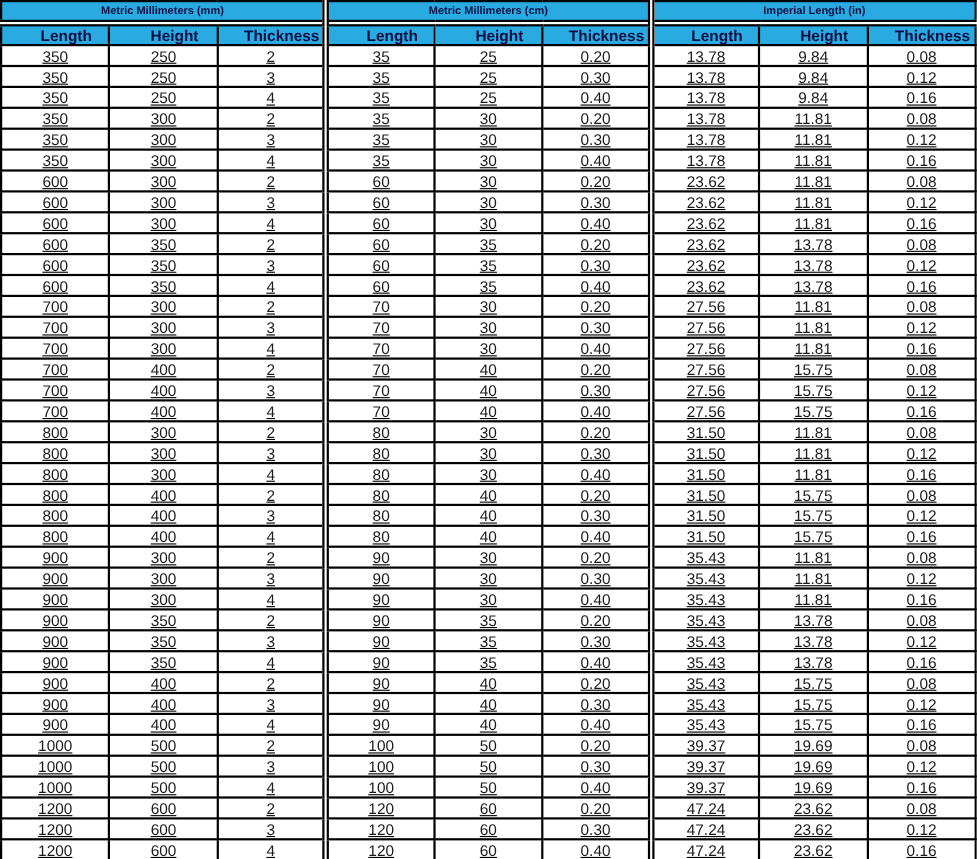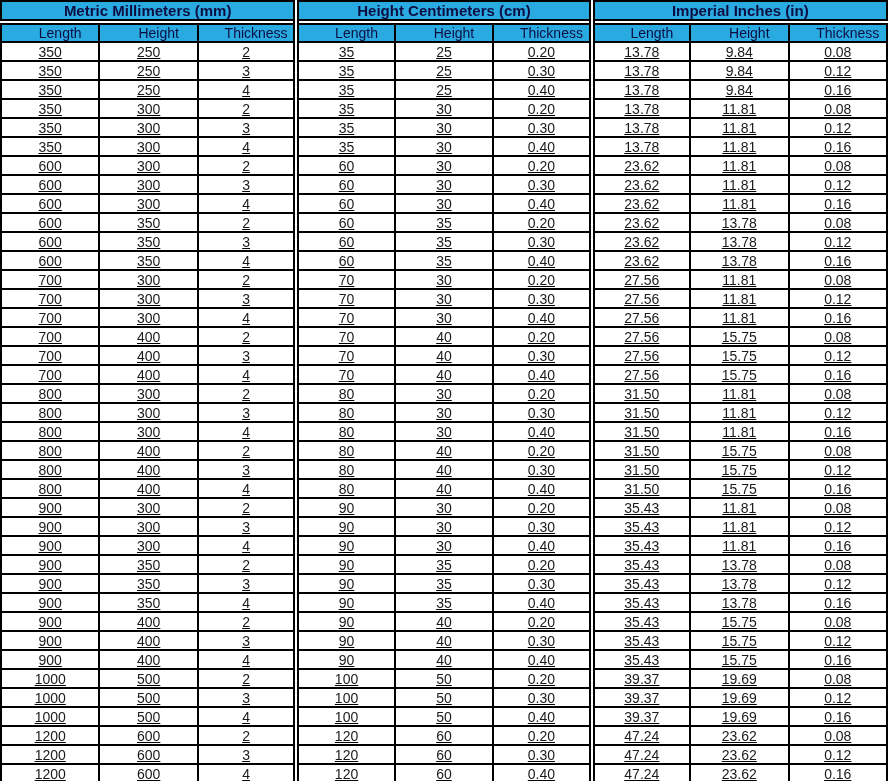--- a/index.html
+++ b/index.html
@@ -31,27 +31,27 @@
     vertical-align:middle;
     padding:0;
     overflow:hidden;
     white-space:nowrap;
   }
   tr.group-row{height:20px;}
   tr.group-row th{
     background:var(--header-bg);
     color:var(--header-text);
     font-weight:bold;
-    font-size:15px;
+    font-size:10px;
   }
   tr.sub-row{height:20px;}
   tr.sub-row th{
     background:var(--header-bg);
     color:var(--header-text);
-    font-weight:normal;
+    font-weight:bold;
     font-size:14px;
     border-top:6px double var(--border);
     padding-left:20px;
   }
   tbody tr{height:19px;text-decoration:underline;}
   tbody td{
     color:var(--cell-text);
     font-size:14px;
     background:var(--cell-bg);
   }
@@ -68,22 +68,22 @@
       <col>
       <col>
       <col>
       <col>
       <col>
       <col>
   </colgroup>
   <thead>
     <tr class="group-row">
         <th colspan="3">Metric Millimeters (mm)</th>
-        <th colspan="3" class="group-start">Height Centimeters (cm)</th>
-        <th colspan="3" class="group-start">Imperial Inches (in)</th>
+        <th colspan="3" class="group-start">Metric Millimeters (cm)</th>
+        <th colspan="3" class="group-start">Imperial Length (in)</th>
       </tr>
     <tr class="sub-row">
         <th>Length</th>
         <th>Height</th>
         <th>Thickness</th>
         <th class="group-start">Length</th>
         <th>Height</th>
         <th>Thickness</th>
         <th class="group-start">Length</th>
         <th>Height</th>

